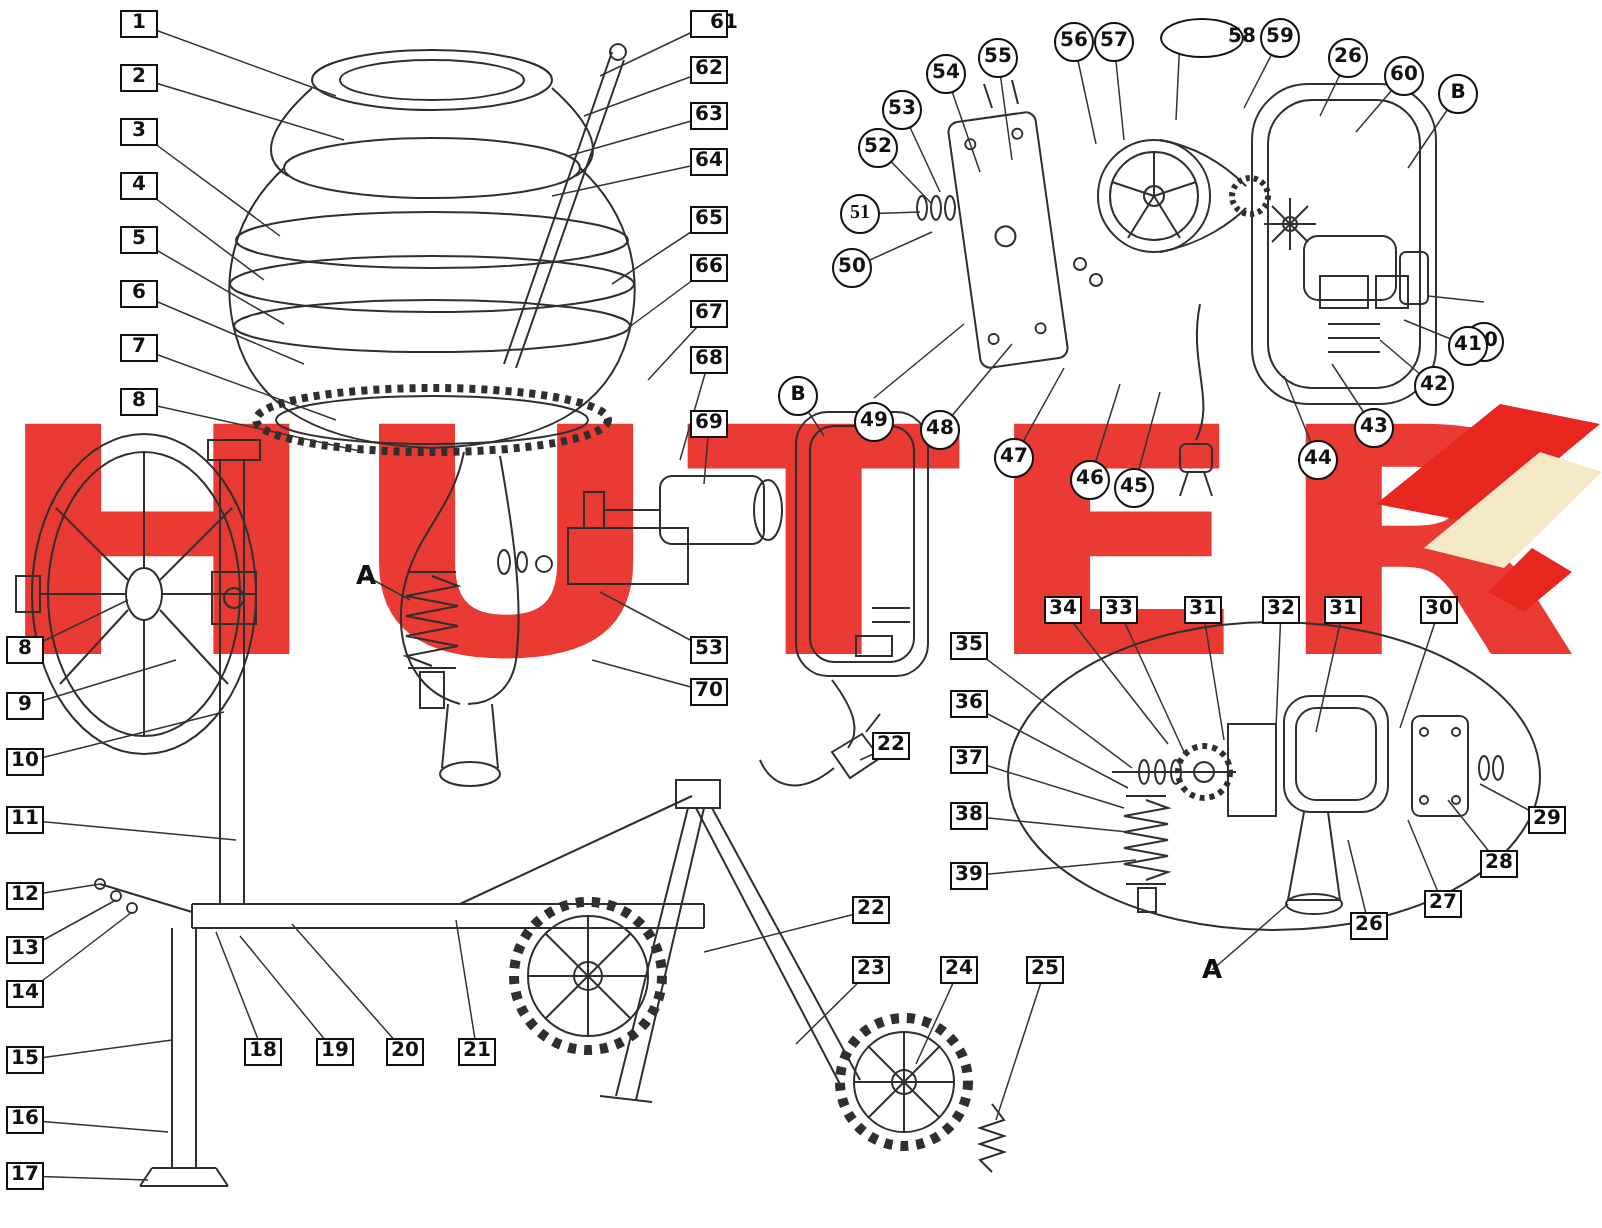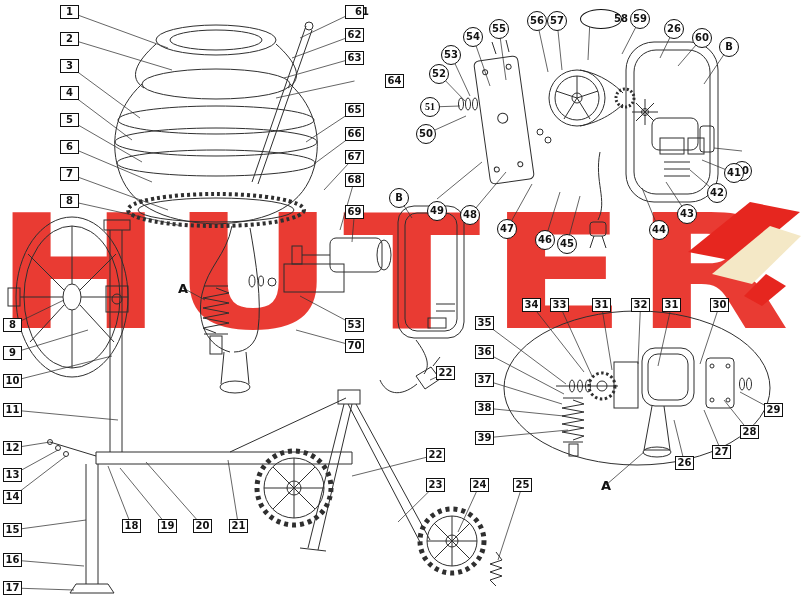--- a/index.html
+++ b/index.html
@@ -361,21 +361,21 @@
       <div class="co sq" style="left: 193px; top: 519px;">20</div>
       <div class="co sq" style="left: 229px; top: 519px;">21</div>
       <div class="co sq" style="left: 436px; top: 366px;">22</div>
       <div class="co sq" style="left: 426px; top: 448px;">22</div>
       <div class="co sq" style="left: 426px; top: 478px;">23</div>
       <div class="co sq" style="left: 470px; top: 478px;">24</div>
       <div class="co sq" style="left: 513px; top: 478px;">25</div>
       <div class="co sq" style="left: 345px; top: 5px; padding-left: 15px;">61</div>
       <div class="co sq" style="left: 345px; top: 28px; text-align: center;">62</div>
       <div class="co sq" style="left: 345px; top: 51px;">63</div>
-      <div class="co sq" style="left: 345px; top: 74px; margin-left: 40px;">64</div>
+      <div class="co sq" style="left: 345px; top: 74px;">64</div>
       <div class="co sq" style="left: 345px; top: 103px;">65</div>
       <div class="co sq" style="left: 345px; top: 127px;">66</div>
       <div class="co sq" style="left: 345px; top: 150px;">67</div>
       <div class="co sq" style="left: 345px; top: 173px;">68</div>
       <div class="co sq" style="left: 345px; top: 205px;">69</div>
       <div class="co sq" style="left: 345px; top: 318px;">53</div>
       <div class="co sq" style="left: 345px; top: 339px;">70</div>
       <div class="co sq" style="left: 522px; top: 298px;">34</div>
       <div class="co sq" style="left: 550px; top: 298px; text-align: center;">33</div>
       <div class="co sq" style="left: 592px; top: 298px;">31</div>

